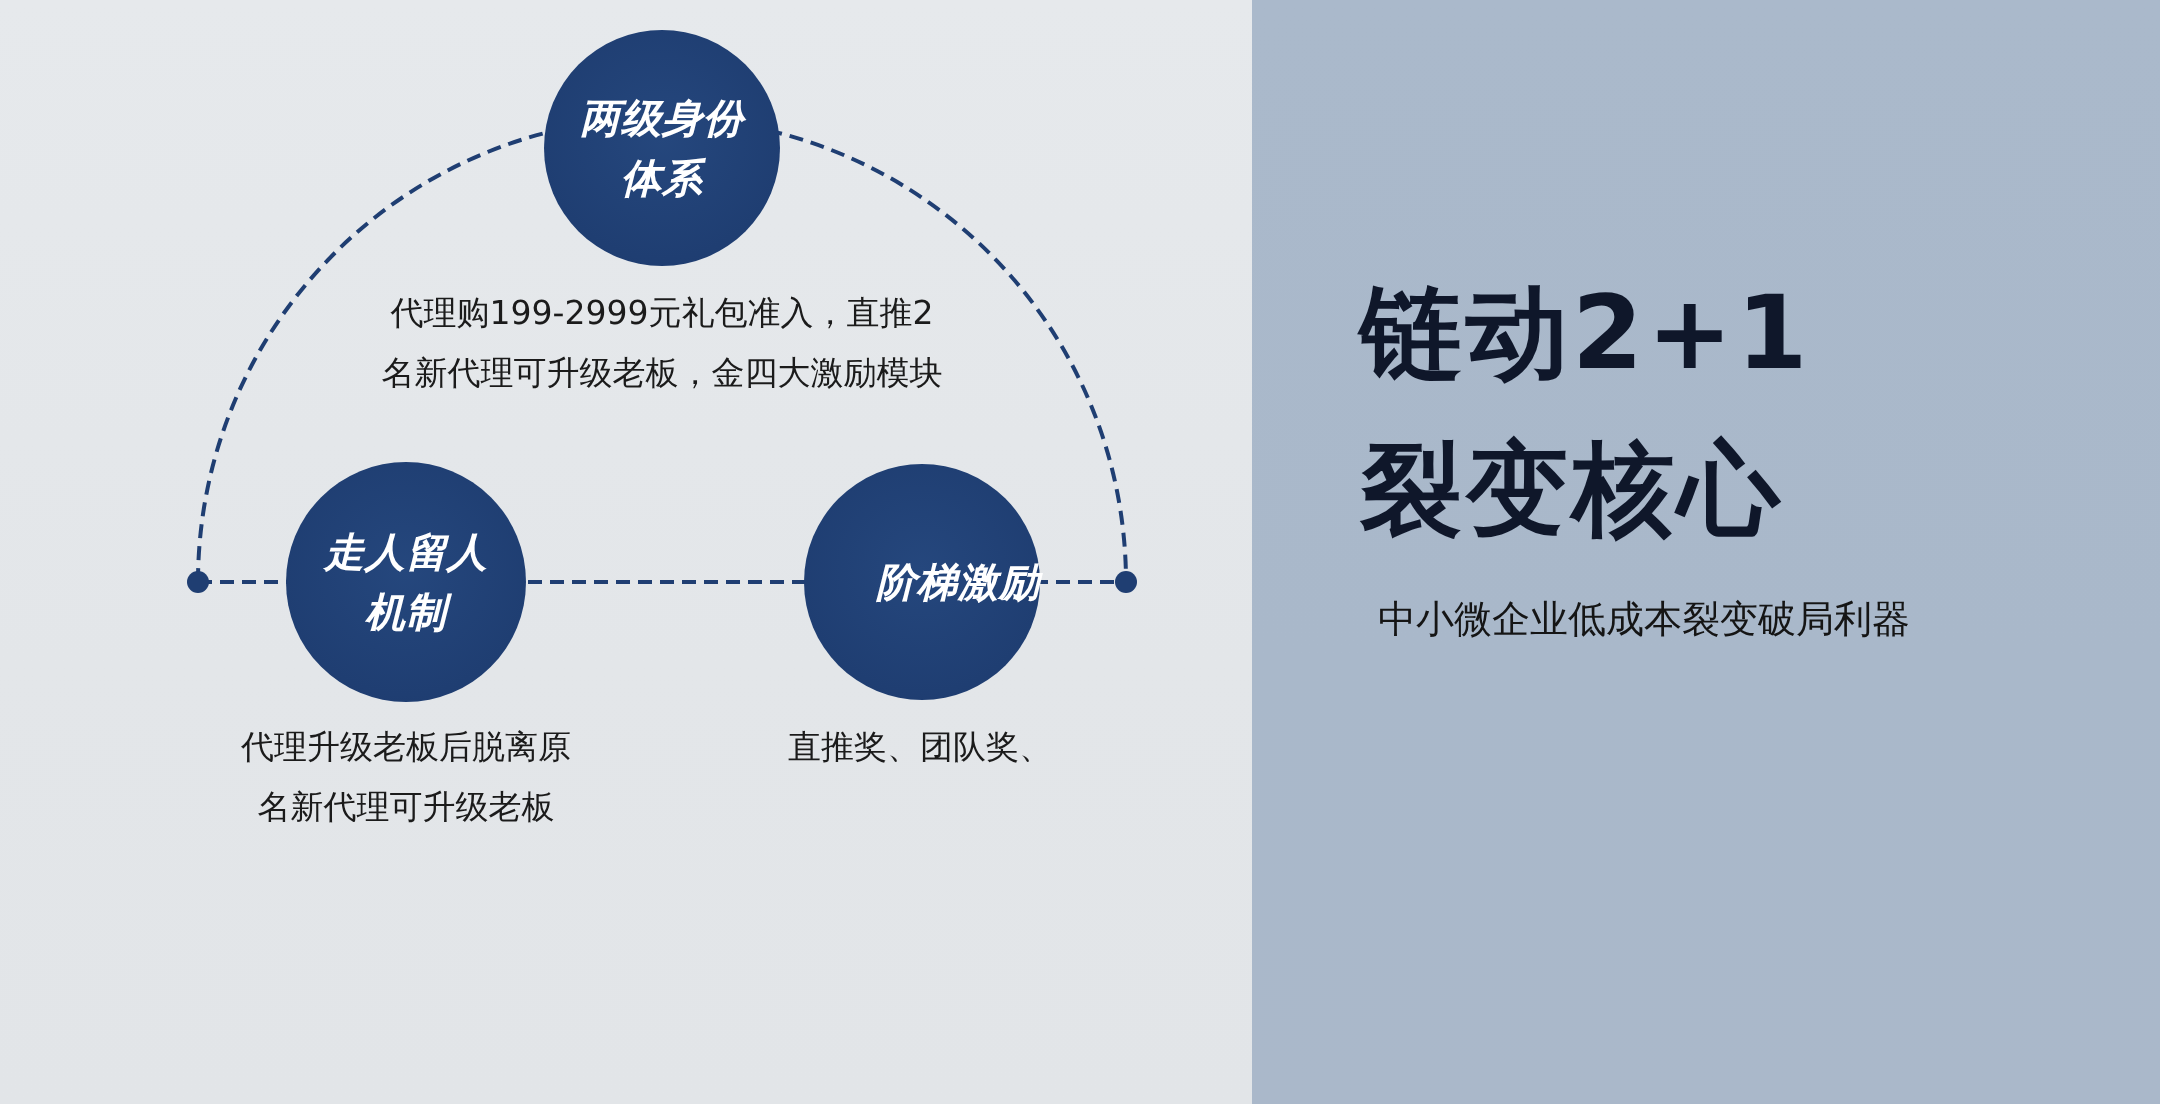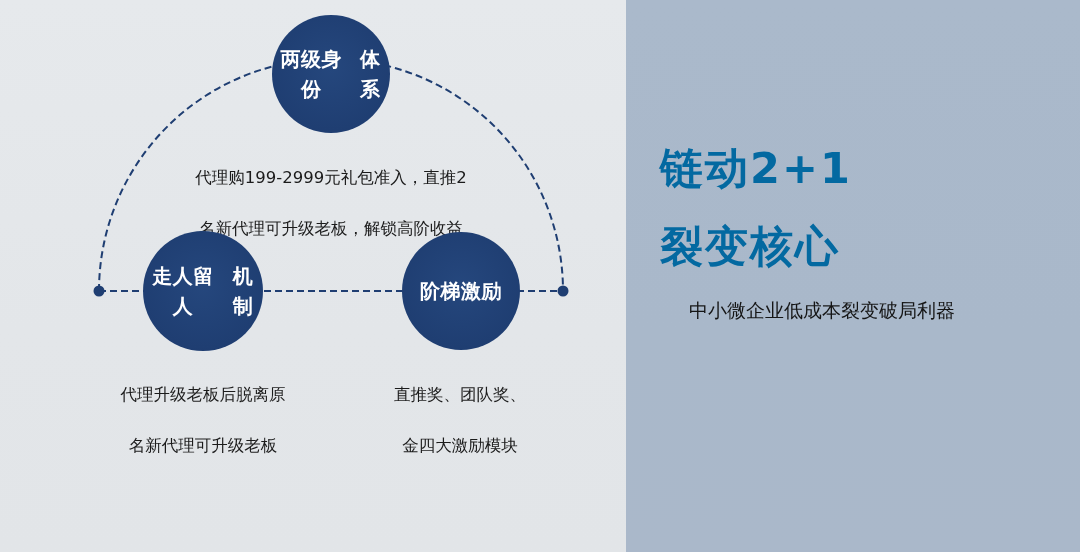--- a/index.html
+++ b/index.html
@@ -13,32 +13,32 @@
   }
   .right-panel {
     position: absolute; left: 626px; top: 0; width: 454px; height: 552px;
     background: linear-gradient(180deg, #aab9cb 0%, #a9b8ca 60%, #aab8ca 100%);
   }
   .diagram-svg { position: absolute; left: 0; top: 0; width: 626px; height: 552px; }
   .node {
     position: absolute; border-radius: 50%;
     background: radial-gradient(circle at 50% 45%, #25477d 0%, #1f3e72 70%, #1c386a 100%);
     color: #ffffff; display: flex; align-items: center; justify-content: center;
-    text-align: center;
-    font-weight: bold; font-size: 20px; line-height: 30px; letter-spacing: 0.5px;
+    flex-direction: column; text-align: center;
+    font-weight: bold; font-size: 20px; line-height: 30px; letter-spacing: 0.5px; font-style: italic;
   }
   .node span { display: block; }
   .desc {
     position: absolute; color: #1b1b1b; font-size: 16.5px; line-height: 30px;
     text-align: center; white-space: nowrap;
   }
-  .desc span { display: block; margin-top: 21px; }
+  .desc span { display: block; }
   .headline {
-    position: absolute; left: 660px; color: #0369a1; font-weight: bold;
-    font-size: 43px; line-height: 76px; white-space: nowrap; letter-spacing: 2px;
+    position: absolute; left: 680px; color: #0f172a; font-weight: bold;
+    font-size: 51px; line-height: 76px; white-space: nowrap; letter-spacing: 2px;
   }
   .subtitle {
     position: absolute; left: 689px; top: 296px; color: #151515;
     font-size: 19px; line-height: 28px; white-space: nowrap; font-weight: normal;
   }
 </style>
 </head>
 <body>
 
 <div class="left-panel"></div>
@@ -50,35 +50,34 @@
   <circle cx="99" cy="291" r="5.5" fill="#1f3e72"></circle>
   <circle cx="563" cy="291" r="5.5" fill="#1f3e72"></circle>
 </svg>
 
 <div class="node" style="left:272px; top:15px; width:118px; height:118px;">
   <span>两级身份</span>
   <span>体系</span>
 </div>
 <div class="desc" style="left:170px; top:142px; width:322px;">
   <span>代理购199-2999元礼包准入，直推2</span>
-  <span>名新代理可升级老板，解锁高阶收益</span>
+  <span>名新代理可升级老板，金四大激励模块</span>
 </div>
 
 <div class="node" style="left:143px; top:231px; width:120px; height:120px;">
   <span>走人留人</span>
   <span>机制</span>
 </div>
 <div class="desc" style="left:103px; top:359px; width:200px;">
   <span>代理升级老板后脱离原</span>
   <span>名新代理可升级老板</span>
 </div>
 
-<div class="node" style="left:402px; top:232px; width:118px; height:118px;">
+<div class="node" style="left:402px; top:232px; width:118px; height:118px;align-items:flex-end;">
   <span>阶梯激励</span>
 </div>
 <div class="desc" style="left:380px; top:359px; width:160px;">
   <span>直推奖、团队奖、</span>
-  <span>金四大激励模块</span>
 </div>
 
 <div class="headline" style="top:130px;">链动2+1</div>
 <div class="headline" style="top:208px;">裂变核心</div>
 <div class="subtitle">中小微企业低成本裂变破局利器</div>
 
 </body></html>

